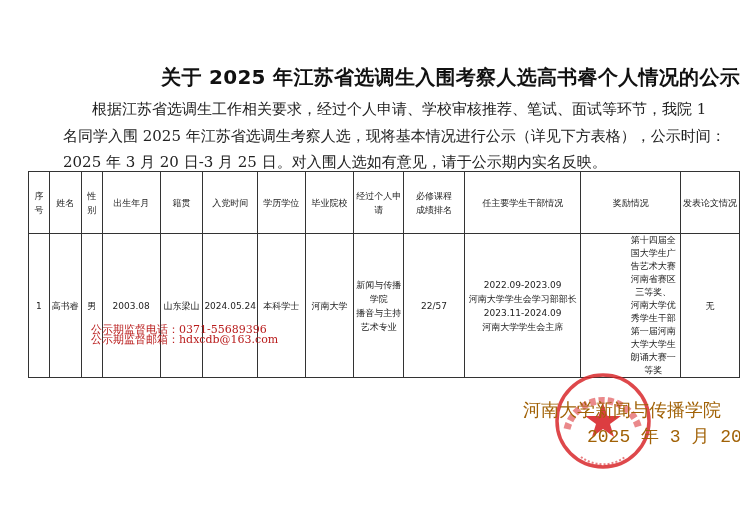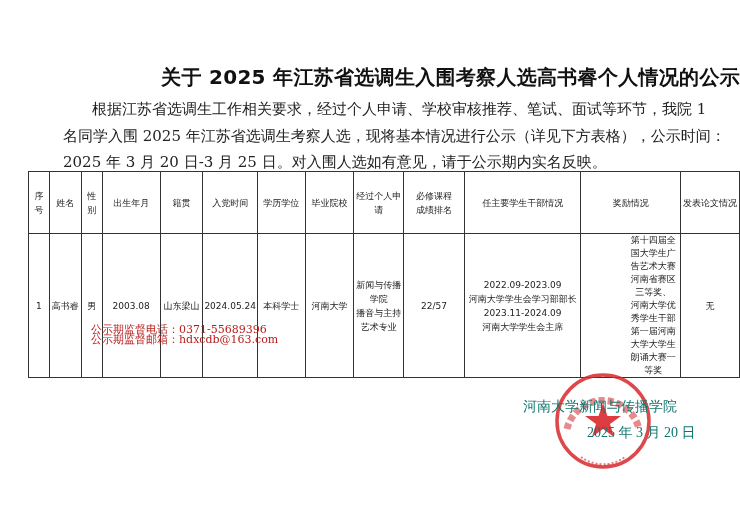--- a/index.html
+++ b/index.html
@@ -4,21 +4,21 @@
 <style>
   html, body { margin:0; padding:0; background:#ffffff; }
   body { width:740px; height:522px; position:relative; overflow:hidden; color:#111; font-family:"DejaVu Serif", serif; }
   .title { position:absolute; left:0; top:64px; width:740px; text-align:right; font-family:"DejaVu Sans", sans-serif; font-weight:bold; font-size:20px; letter-spacing:0.3px; color:#111; }
   .para { position:absolute; font-size:15px; color:#222; white-space:nowrap; }
   table.info { position:absolute; left:28px; top:171px; border-collapse:collapse; font-family:"DejaVu Sans", sans-serif; font-size:9px; color:#222; }
   table.info td, table.info th { border:1.2px solid #333; text-align:center; vertical-align:middle; padding:0 1px; font-weight:normal; line-height:14px; }
   table.info tr.head { height:62px;margin-left:22px; }
   table.info tr.row { height:82px; }
   .contact { position:absolute; left:91px; font-size:11px; color:#b91c1c; white-space:nowrap; }
-  .sign { position:absolute; font-size:14px; color:#0f766e; white-space:nowrap; font-family:Liberation Serif, serif; }
+  .sign { position:absolute; font-size:18px; color:#a16207; white-space:nowrap; font-family:Liberation Mono, monospace; }
   .seal { position:absolute; left:553px; top:371px; width:100px; height:100px; }
 </style>
 </head>
 <body>
 
 <div class="title">关于 2025 年江苏省选调生入围考察人选高书睿个人情况的公示</div>
 
 <div class="para" style="left:92px; top:100px;">根据江苏省选调生工作相关要求，经过个人申请、学校审核推荐、笔试、面试等环节，我院 1</div>
 <div class="para" style="left:63px; top:127px;">名同学入围 2025 年江苏省选调生考察人选，现将基本情况进行公示（详见下方表格），公示时间：</div>
 <div class="para" style="left:63px; top:153px;">2025 年 3 月 20 日-3 月 25 日。对入围人选如有意见，请于公示期内实名反映。</div>

